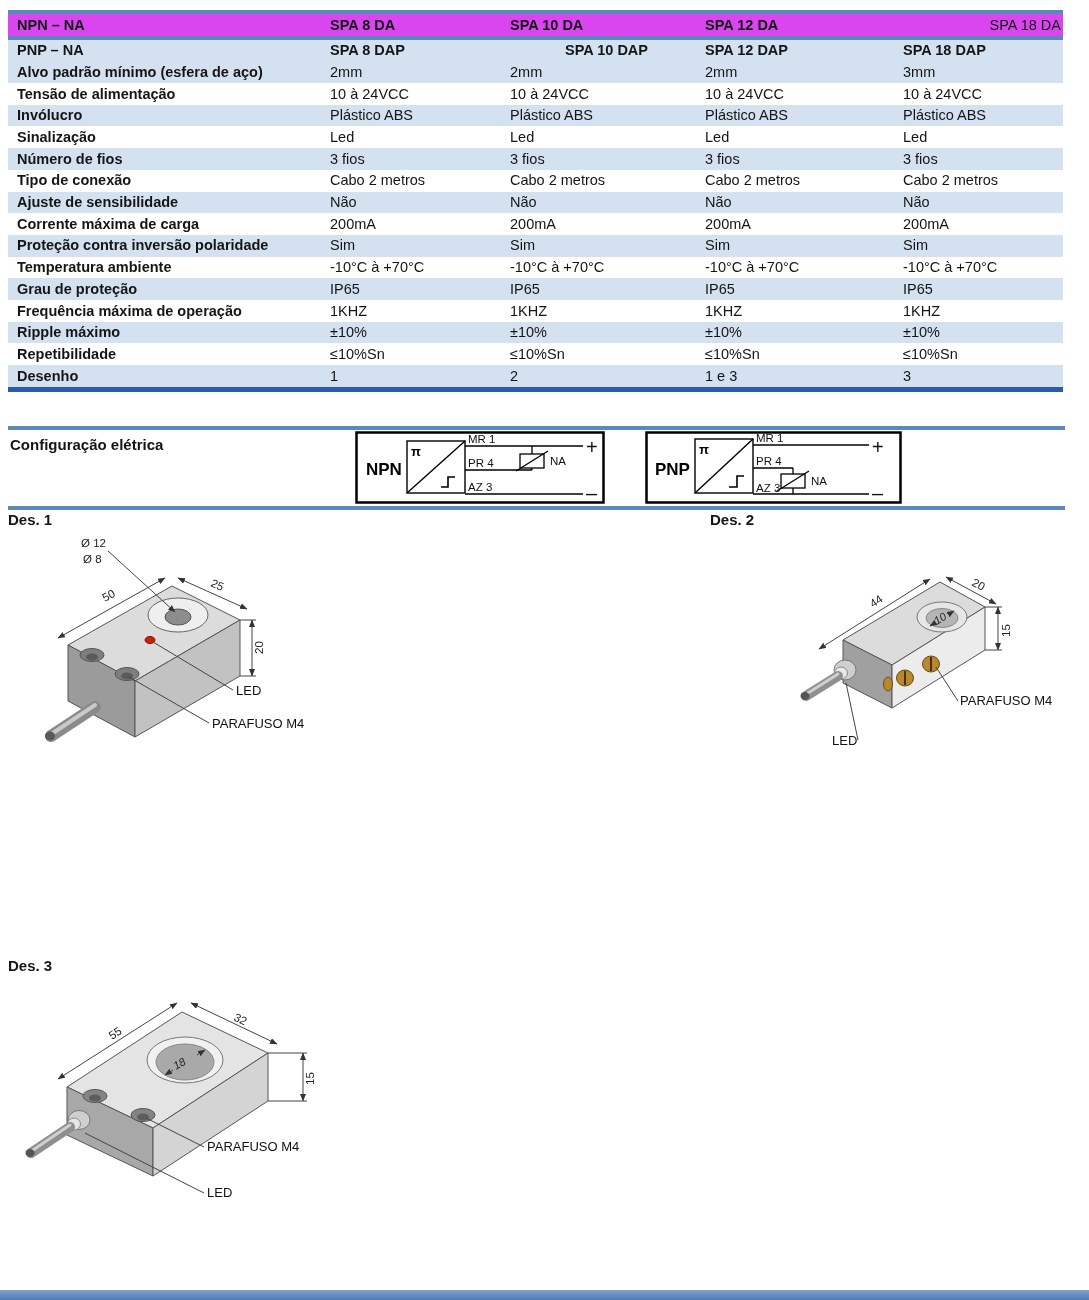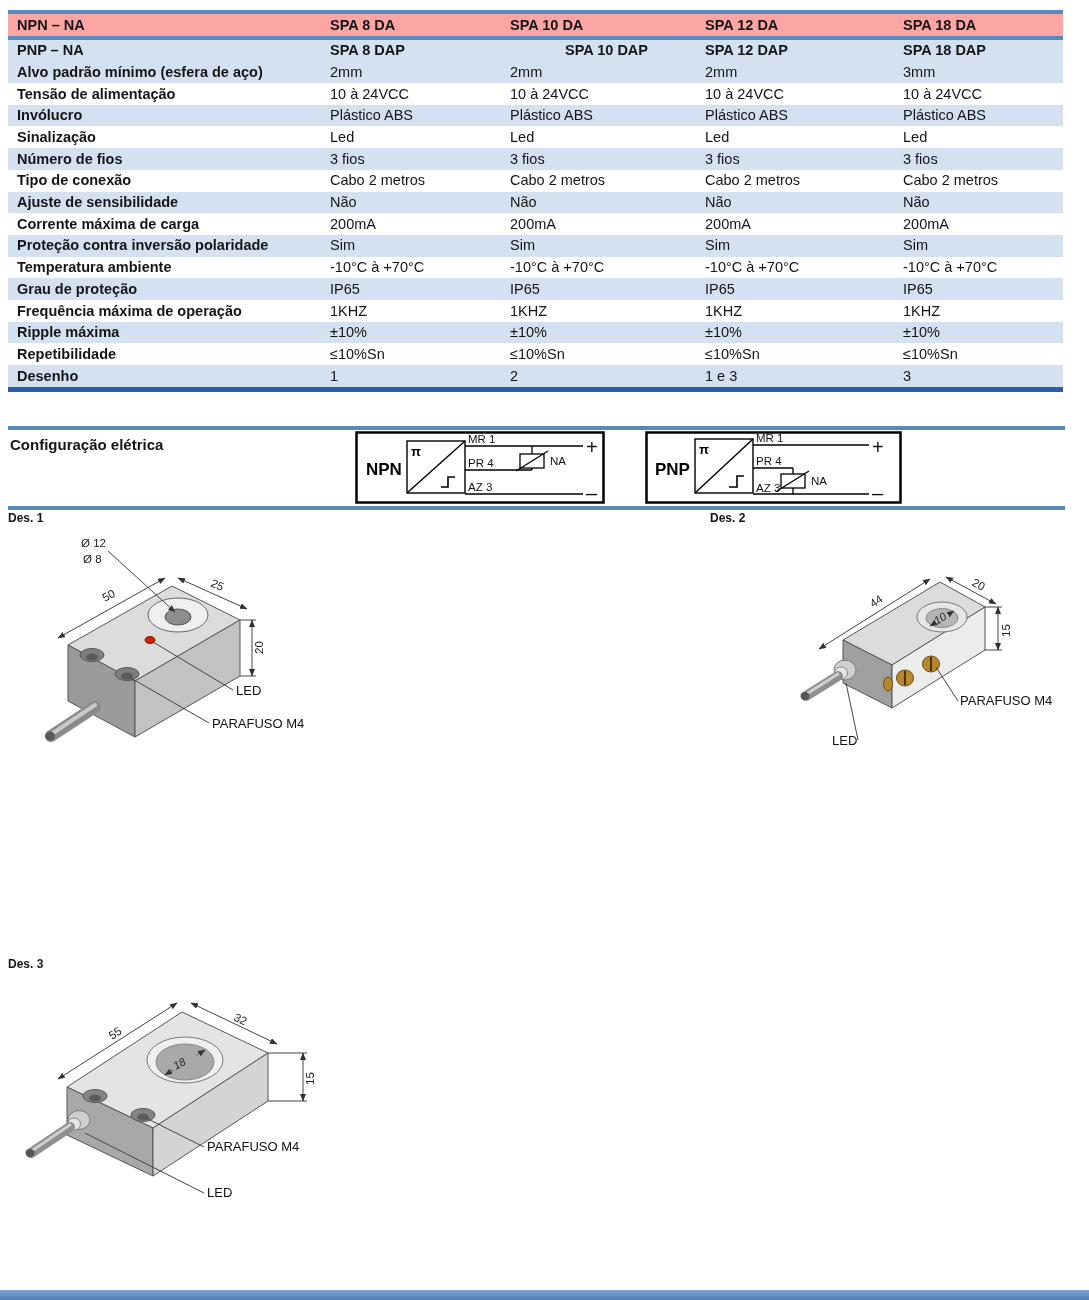--- a/index.html
+++ b/index.html
@@ -9,36 +9,36 @@
 
   
   .spec-table{position:absolute;left:8px;top:10px;width:1055px;}
   .topbar{height:4px;background:#5b88bb;}
   .botbar{height:5px;background:#2b5ca8;}
   table.grid{width:100%;border-collapse:collapse;table-layout:fixed;
              font-size:14.5px;line-height:1;}
   table.grid td{padding:0 2px 0 0;height:21.7px;vertical-align:middle;
                 white-space:nowrap;overflow:hidden;}
   table.grid td.lbl{font-weight:bold;padding-left:9px;}
-  tr.hdr1 td{font-weight:bold;background:#fca5a5;border-bottom:4px solid #5b88bb;}
+  tr.hdr1 td{font-weight:bold;background:#d946ef;border-bottom:4px solid #5b88bb;}
   tr.hdr2 td{font-weight:bold;background:#d4e1f0;}
   tr.blue td{background:#d4e1f0;margin-top:15px;}
 
   
   .sec-line{position:absolute;left:8px;width:1057px;height:4px;background:#5b88bb;}
   .sec-title{position:absolute;left:10px;top:436px;font-weight:bold;font-size:15px;}
   svg{position:absolute;overflow:visible;}
   svg text{font-family:"Liberation Sans",sans-serif;}
   .diag-label{font-size:17px;font-weight:bold;fill:#000;}
   .wire-label{font-size:11.5px;fill:#111;}
   .sign{font-size:20px;fill:#111;}
   .pi{font-size:13px;font-weight:bold;fill:#000;}
 
   
-  .des-title{position:absolute;font-weight:bold;font-size:12px;}
+  .des-title{position:absolute;font-weight:bold;font-size:15px;}
   .dim{font-size:11.5px;fill:#222;}
   .dimi{font-size:11px;font-style:italic;fill:#222;}
   .callout{font-size:13px;fill:#111;}
   .edge{stroke:#555;stroke-width:1;}
   .dimline{stroke:#444;stroke-width:1;fill:none;}
   .leader{stroke:#444;stroke-width:1;fill:none;}
 
   
   .footer-rule{position:absolute;left:0;top:1290px;width:1089px;height:10px;
                background:linear-gradient(180deg,#7fa3cf,#4f7cb2);}
@@ -65,21 +65,21 @@
           <col style="width:195px">
           <col style="width:198px">
           <col style="width:160px">
       </colgroup>
       <tbody>
           <tr class="hdr1">
             <td class="lbl">NPN – NA</td>
             <td style="font-weight: bold;">SPA 8 DA</td>
             <td style="font-weight: bold;">SPA 10 DA</td>
             <td style="font-weight: bold;">SPA 12 DA</td>
-            <td style="font-weight: bold;">SPA 18 DA</td>
+            <td style="font-weight: normal; text-align: right;">SPA 18 DA</td>
           </tr>
           <tr class="hdr2">
             <td class="lbl">PNP – NA</td>
             <td style="font-weight: bold;">SPA 8 DAP</td>
             <td style="font-weight: bold; text-align: center;">SPA 10 DAP</td>
             <td style="font-weight: bold;">SPA 12 DAP</td>
             <td style="font-weight: bold;">SPA 18 DAP</td>
           </tr>
           <tr class="blue">
             <td class="lbl">Alvo padrão mínimo (esfera de aço)</td>
@@ -159,21 +159,21 @@
             <td>IP65</td>
           </tr>
           <tr>
             <td class="lbl">Frequência máxima de operação</td>
             <td>1KHZ</td>
             <td>1KHZ</td>
             <td>1KHZ</td>
             <td>1KHZ</td>
           </tr>
           <tr class="blue">
-            <td class="lbl">Ripple máxima</td>
+            <td class="lbl">Ripple máximo</td>
             <td>±10%</td>
             <td>±10%</td>
             <td>±10%</td>
             <td>±10%</td>
           </tr>
           <tr>
             <td class="lbl">Repetibilidade</td>
             <td>≤10%Sn</td>
             <td>≤10%Sn</td>
             <td>≤10%Sn</td>

